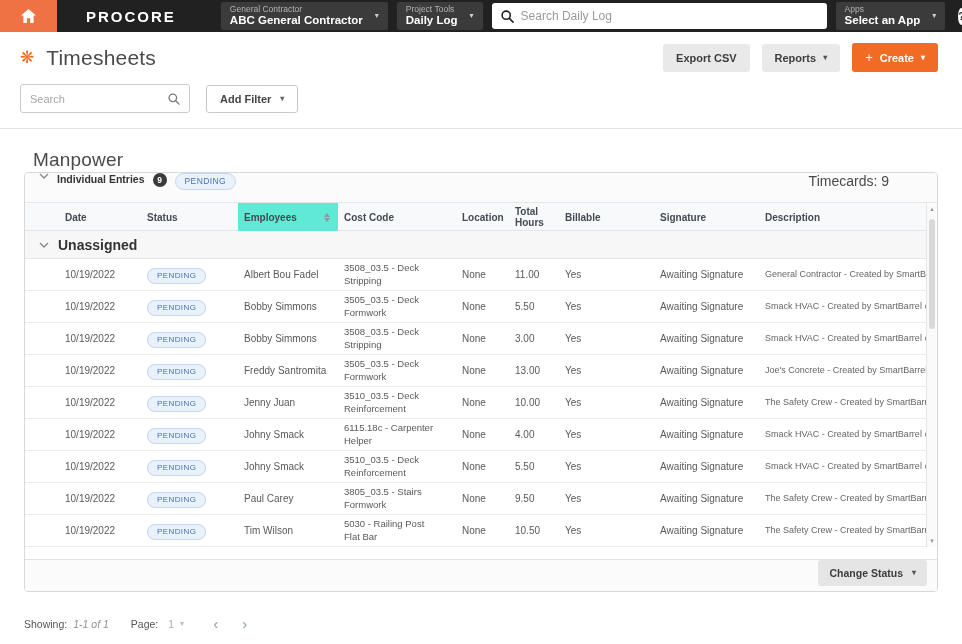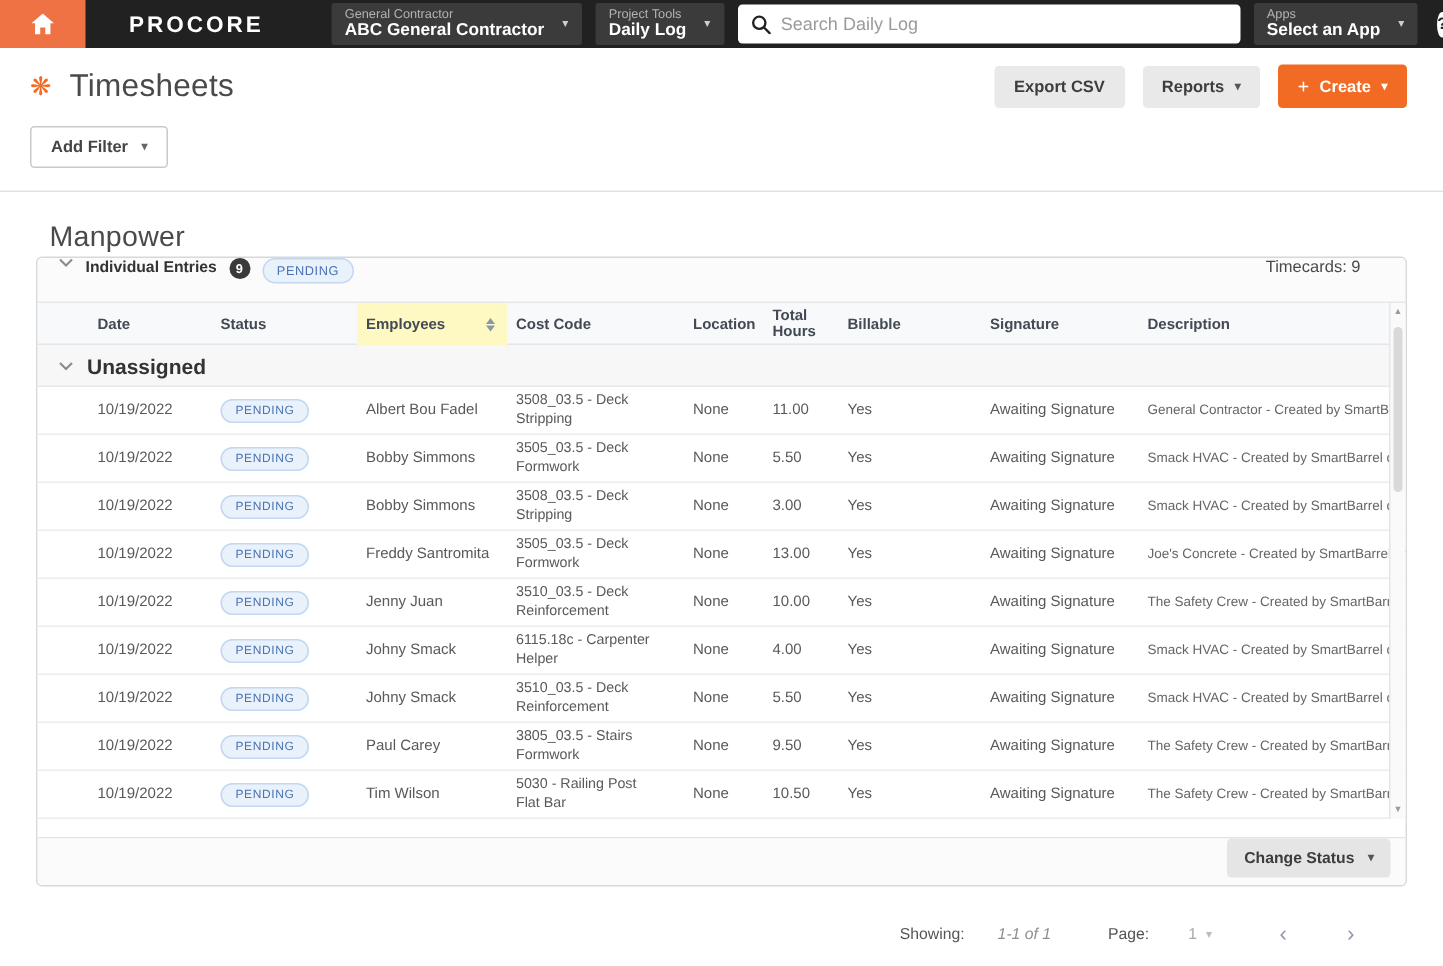--- a/index.html
+++ b/index.html
@@ -44,26 +44,26 @@
   
   .content { padding:0 24px; }
   .manpower { font-size:19px; font-weight:400; color:#4a4a4a; margin:20px 0 1px 9px; letter-spacing:.2px; }
 
   .table-card { position:relative; border:1px solid #d8d8d8; border-radius:4px; background:#fff; overflow:hidden; }
   .section-header { height:30px; display:flex; align-items:flex-start; gap:8px; padding:0 14px; background:#fbfbfb; border-bottom:1px solid #e7e7e7; }
   .chev { display:flex; cursor:pointer; flex:none; }
   .sec-title { font-size:10.5px; font-weight:700; color:#333; }
   .count-circle { width:14px; height:14px; border-radius:50%; background:#3a3a3a; color:#fff; font-size:8.5px; font-weight:700; display:flex; align-items:center; justify-content:center; }
   .pill { background:#e9f1fb; border:1px solid #c3d7ef; color:#4a72b4; font-size:8.5px; font-weight:400; border-radius:9px; padding:2px 9px 3px; letter-spacing:.4px; white-space:nowrap; }
-  .timecards { margin-left:auto; font-size:11px; color:#4a4a4a; margin-right:16px; }
+  .timecards { margin-left:auto; font-size:14px; color:#4a4a4a; margin-right:34px; }
 
   .trow { display:grid; grid-template-columns:34px 82px 97px 100px 118px 53px 50px 95px 105px 1fr; align-items:center; }
   .thead { background:#f8f9fa; border-bottom:1px solid #e3e5e8; height:28px; }
   .th { font-size:10px; font-weight:700; color:#434a54; padding:0 6px; }
-  .th.emp { background:#fef9c3; height:28px; display:flex; align-items:center; justify-content:space-between; padding:0 8px 0 6px; cursor:pointer; }
+  .th.emp { background:#5eead4; height:28px; display:flex; align-items:center; justify-content:space-between; padding:0 8px 0 6px; cursor:pointer; }
   .sort { display:flex; flex-direction:column; gap:1px; }
   .sort i { display:block; width:0; height:0; border-left:3px solid transparent; border-right:3px solid transparent; }
   .sort .up { border-bottom:4px solid #8b97a6; }
   .sort .down { border-top:4px solid #8b97a6; }
 
   .group-row { height:28px; background:#f7f7f7; border-bottom:1px solid #e7e7e7; display:flex; align-items:center; gap:9px; padding:0 14px; }
   .group-label { font-size:14px; font-weight:700; color:#333; }
 
   .data-row { height:32px; border-bottom:1px solid #ececec; background:#fff; cursor:pointer; }
   .td { font-size:10px; color:#595959; padding:0 6px; line-height:1.3; }
@@ -73,21 +73,21 @@
 
   .empty-row { height:13px; border-bottom:1px solid #e3e3e3; background:#fff; }
   .card-footer { height:31px; background:#fbfbfb; display:flex; align-items:flex-start; justify-content:flex-end; padding:0 10px; }
   .change-status { background:#e5e5e5; border:none; border-radius:3px; font-size:10.5px; font-weight:700; color:#3d3d3d; padding:7px 11px; display:flex; align-items:center; gap:9px; cursor:pointer; font-family:inherit; }
 
   .vscroll { position:absolute; top:30px; right:0; bottom:44px; width:11px; background:#fafafa; border-left:1px solid #e6e6e6; display:flex; flex-direction:column; align-items:center; justify-content:space-between; padding:3px 0; cursor:pointer; }
   .vscroll .arrow { font-size:6px; color:#9a9a9a; line-height:1; }
   .vscroll .thumb { position:absolute; top:16px; left:2px; width:6px; height:110px; background:#d9d9d9; border-radius:3px; }
 
   
-  .page-footer { display:flex; align-items:center; justify-content:flex-end; gap:22px; padding:24px 26px 0 0; font-size:10.5px; color:#555; }
+  .page-footer { display:flex; align-items:center; justify-content:flex-start; gap:6px; padding:24px 26px 0 0; font-size:10.5px; color:#555; }
   .pf-showing-value { color:#8f8f8f; font-style:italic; margin-right:16px; }
   .pf-page-select { color:#aaa; display:flex; align-items:center; gap:6px; margin:0 14px 0 4px; cursor:pointer; }
   .pf-page-select .caret { color:#bbb; }
   .pf-arrow { color:#8d99a6; font-size:15px; line-height:1; padding:0 9px; cursor:pointer; }
 </style>
 </head>
 <body>
 
 <div class="topbar">
   <div class="home-btn">
@@ -149,20 +149,29 @@
     <span class="caret">▾</span>
   </button>
   <button class="btn orange">
     <span class="plus">+</span>
     <span>Create</span>
     <span class="caret">▾</span>
   </button>
 </div>
 
 <div class="filter-row">
+  <div class="search-box">
+    <input type="text" placeholder="Search" style="">
+    <span style="display:flex">
+      <svg width="12" height="12" viewBox="0 0 14 14">
+          <circle cx="5.6" cy="5.6" r="4.4" fill="none" stroke="#777" stroke-width="1.5"></circle>
+          <line x1="9" y1="9" x2="13" y2="13" stroke="#777" stroke-width="1.5" stroke-linecap="round"></line>
+        </svg>
+    </span>
+  </div>
   <button class="add-filter">
     <span>Add Filter</span>
     <span class="caret" style="color:#666">▾</span>
   </button>
 </div>
 
 <div class="content">
   <h2 class="manpower">Manpower</h2>
 
   <div class="table-card">

